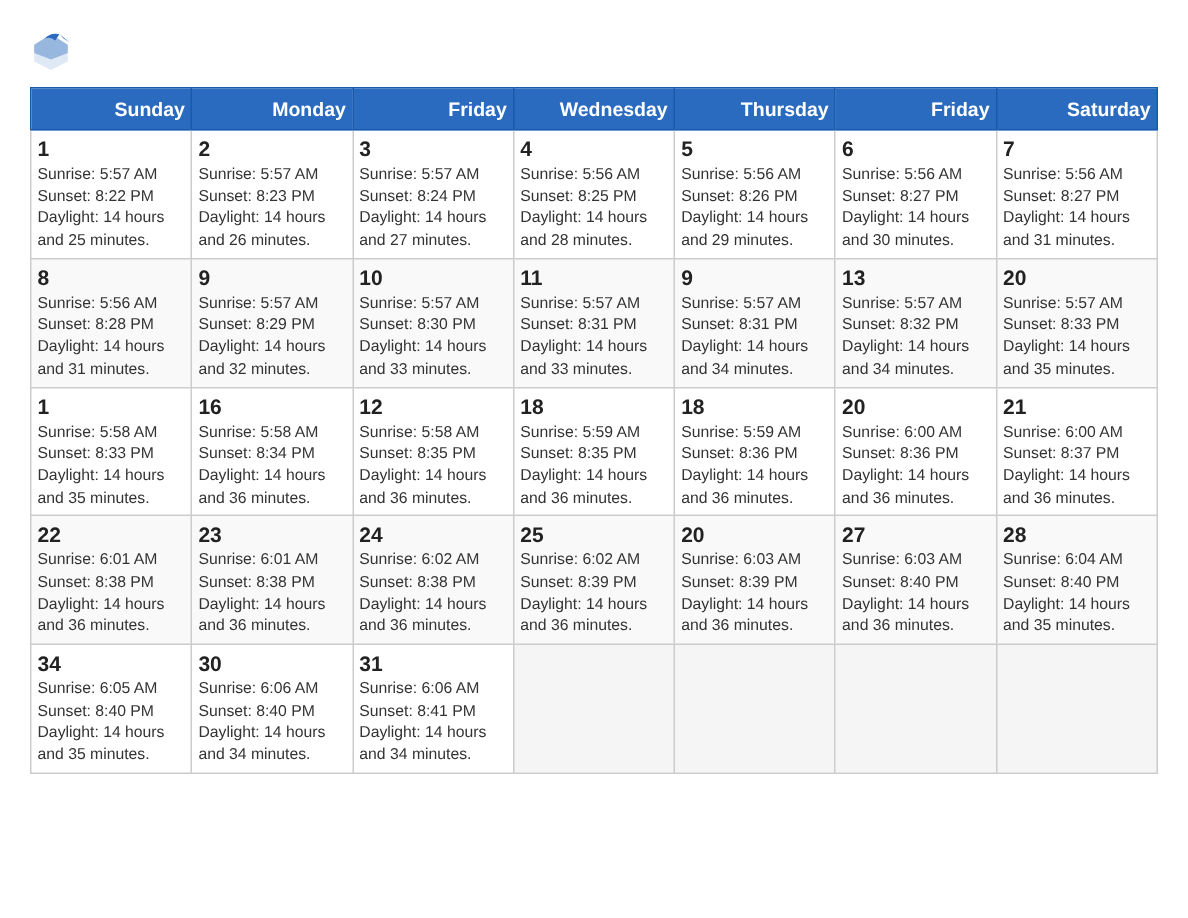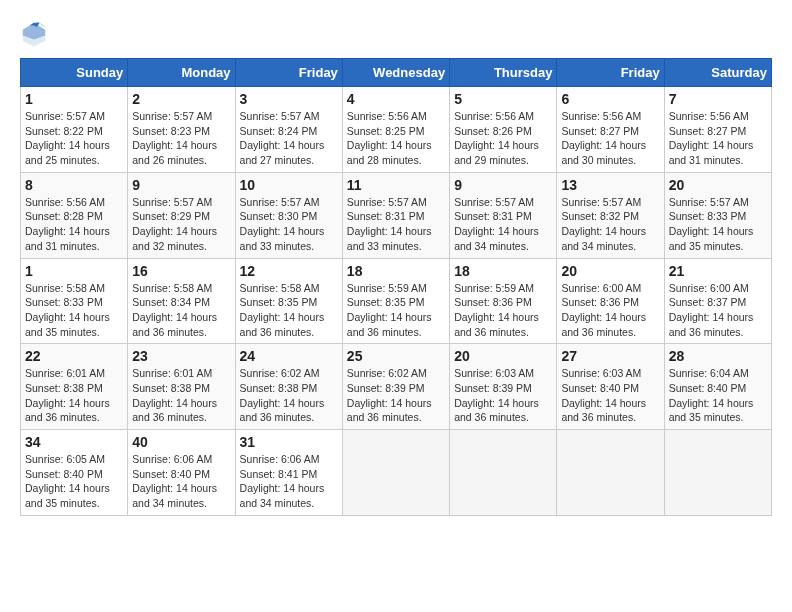--- a/index.html
+++ b/index.html
@@ -388,21 +388,21 @@
         <td>
         <span class="day-number">34</span>
         <div class="day-info">
           Sunrise: 6:05 AM<br>
           Sunset: 8:40 PM<br>
           Daylight: 14 hours<br>
           and 35 minutes.
         </div>
       </td>
         <td>
-        <span class="day-number">40</span>
+        <span class="day-number">30</span>
         <div class="day-info">
           Sunrise: 6:06 AM<br>
           Sunset: 8:40 PM<br>
           Daylight: 14 hours<br>
           and 34 minutes.
         </div>
       </td>
         <td>
         <span class="day-number">31</span>
         <div class="day-info">

